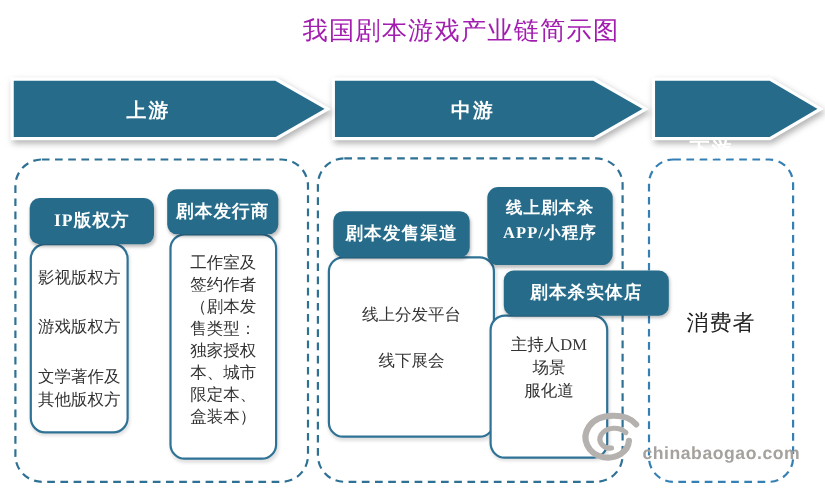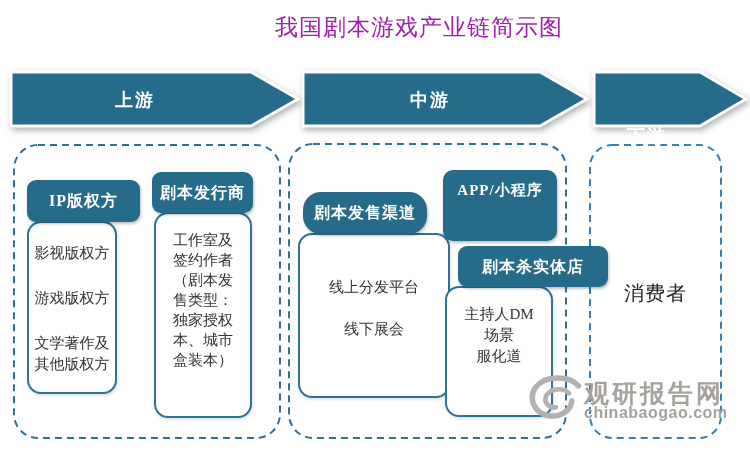--- a/index.html
+++ b/index.html
@@ -30,21 +30,21 @@
   .box{
     position:absolute;background:#fff;border:2px solid #2e7296;border-radius:14px;
     z-index:2;color:#333;font-size:15px;text-align:center;box-sizing:border-box;
     box-shadow:1px 2px 3px rgba(0,0,0,0.12);
   }
   #hdr-ip{left:27px;top:180px;width:113px;height:42px;line-height:42px;text-align:center;}
   #box-ip{left:27px;top:221px;width:90px;height:173px;padding-top:20px;line-height:21px;}
   #box-ip .gap{margin-bottom:24px;}
   #hdr-pub{left:152px;top:172px;width:101px;height:41px;line-height:41px;}
   #box-pub{left:154px;top:212px;width:98px;height:206px;padding-top:16px;line-height:20px;}
-  #hdr-channel{left:303px;top:192px;width:124px;height:42px;line-height:42px;border-radius:18px;}
+  #hdr-channel{left:303px;top:192px;width:124px;height:42px;line-height:42px;}
   #box-channel{left:298px;top:233px;width:152px;height:165px;padding-top:42px;line-height:20px;}
   #box-channel .gap{margin-bottom:22px;}
   #box-app{
     position:absolute;left:443px;top:170px;width:114px;height:62px;background:#266c8a;
     border-radius:10px;z-index:3;color:#fff;font-weight:bold;font-size:15px;
     text-align:center;padding-top:9px;line-height:22px;box-sizing:content-box;
     box-shadow:1px 2px 3px rgba(0,0,0,0.25);letter-spacing:1px;
   }
   #hdr-store{left:458px;top:246px;width:150px;height:41px;line-height:41px;}
   #box-store{left:445px;top:286px;width:108px;height:131px;padding-top:16px;line-height:21px;}
@@ -94,42 +94,43 @@
   </div>
 
   <div class="hdr" id="hdr-pub">剧本发行商</div>
   <div class="box" id="box-pub">
     <div>工作室及</div>
     <div>签约作者</div>
     <div>（剧本发</div>
     <div>售类型：</div>
     <div>独家授权</div>
     <div>本、城市</div>
+    <div>限定本、</div>
     <div>盒装本）</div>
   </div>
 
   <div class="hdr" id="hdr-channel">剧本发售渠道</div>
   <div class="box" id="box-channel">
     <div class="gap">线上分发平台</div>
     <div>线下展会</div>
   </div>
 
   <div id="box-app">
+    <div>线上剧本杀</div>
     <div>APP/小程序</div>
   </div>
 
   <div class="hdr" id="hdr-store">剧本杀实体店</div>
   <div class="box" id="box-store">
     <div>主持人DM</div>
     <div>场景</div>
     <div>服化道</div>
   </div>
 
   <div id="consumer">消费者</div>
 
   <svg class="wm-logo" viewBox="0 0 60 50">
     <path d="M55 13 C 46 2, 19 1, 9 15 C 1 27, 8 42, 23 45 C 36 47, 47 40, 48 29" stroke="#b5b1ae" stroke-width="6" fill="none" stroke-linecap="round"></path>
     <path d="M45 21 C 39 15, 26 15, 21 23 C 17 30, 23 37, 31 36" stroke="#b5b1ae" stroke-width="5" fill="none" stroke-linecap="round"></path>
   </svg>
-  <div class="wm-name">观研报告网</div>
   <div class="wm-site">chinabaogao.com</div>
 
 </div>
 
 </body></html>

